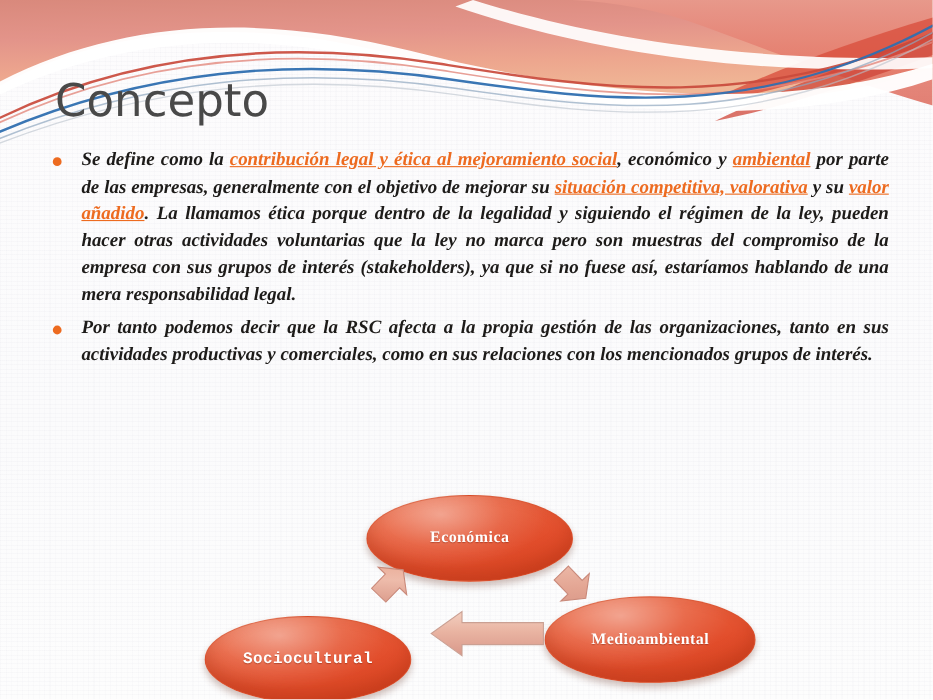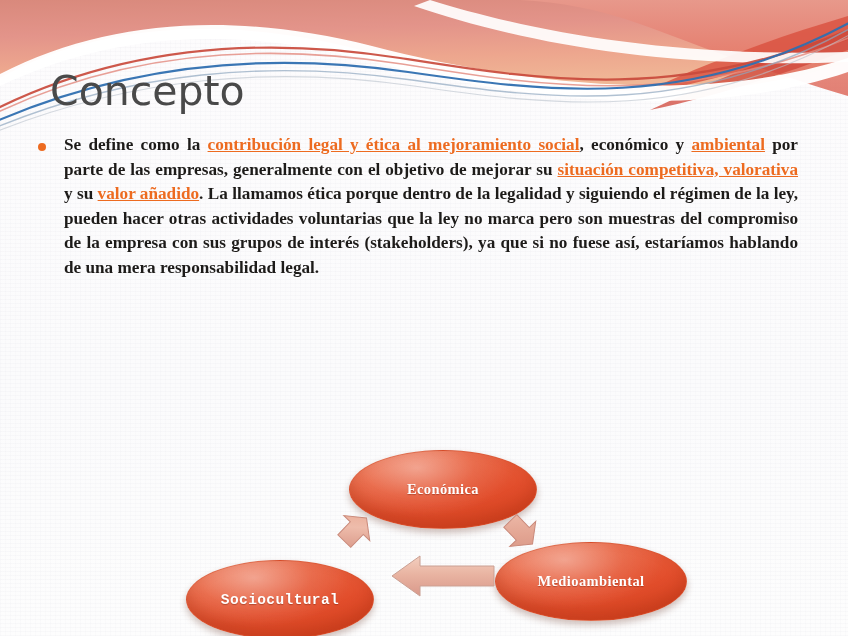--- a/index.html
+++ b/index.html
@@ -45,24 +45,25 @@
     font-weight: 400;
     color: #494949;
     letter-spacing: 0px;
     line-height: 46px;
     white-space: nowrap;
     text-align: right;
   }
 
   #body-content {
     position: absolute;
-    left: 30px;
+    left: 40px;
     top: 133px;
     width: 768px;
     z-index: 3;
+    font-style: italic;
   }
   .bullet-row {
     position: relative;
     padding-left: 34px;
     margin-bottom: 5px;
   }
   .bullet-dot {
     position: absolute;
     left: 8px;
     top: 10px;
@@ -110,21 +111,21 @@
     letter-spacing: 0.4px;
     text-shadow: 0 1px 1px rgba(120,30,10,0.45);
     box-shadow: 0 4px 7px rgba(110,60,45,0.32), inset 0 -9px 16px rgba(150,35,10,0.30);
     background:
       radial-gradient(ellipse at 36% 22%, rgba(255,255,255,0.42) 0%, rgba(255,255,255,0.10) 34%, rgba(255,255,255,0) 58%),
       linear-gradient(166deg, #ef7a58 0%, #e85f3c 30%, #e24e2c 62%, #d9431f 100%);
     border: 1px solid rgba(208,80,45,0.55);
     user-select: none;
   }
   #node-economica {
-    left: 349px; top: 18px;
+    left: 333px; top: 18px;
     width: 186px; height: 77px;
   }
   #node-sociocultural {
     left: 186px; top: 128px;
     width: 186px; height: 77px; font-family: Liberation Mono, monospace;
   }
   #node-medioambiental {
     left: 495px; top: 110px;
     width: 190px; height: 77px; text-align: right;
   }
@@ -190,20 +191,24 @@
     <div id="page-title">Concepto</div>
   </div>
 
   <div id="body-content">
 
     <div class="bullet-row">
       <span class="bullet-dot"></span>
       <div class="para">Se define como la <span class="lnk">contribución legal y ética al mejoramiento social</span>, económico y <span class="lnk">ambiental</span> por parte de las empresas, generalmente con el objetivo de mejorar su <span class="lnk">situación competitiva, valorativa</span> y su <span class="lnk">valor añadido</span>. La llamamos ética porque dentro de la legalidad y siguiendo el régimen de la ley, pueden hacer otras actividades voluntarias que la ley no marca pero son muestras del compromiso de la empresa con sus grupos de interés (stakeholders), ya que si no fuese así, estaríamos hablando de una mera responsabilidad legal.</div>
     </div>
 
+    <div class="bullet-row">
+      <span class="bullet-dot"></span>
+      <div class="para">Por tanto podemos decir que la RSC afecta a la propia gestión de las organizaciones, tanto en sus actividades productivas y comerciales, como en sus relaciones con los mencionados grupos de interés.</div>
+    </div>
 
 
   </div>
 
   <div id="diagram">
 
     <div class="node" id="node-economica">
       <span>Económica</span>
     </div>
 

